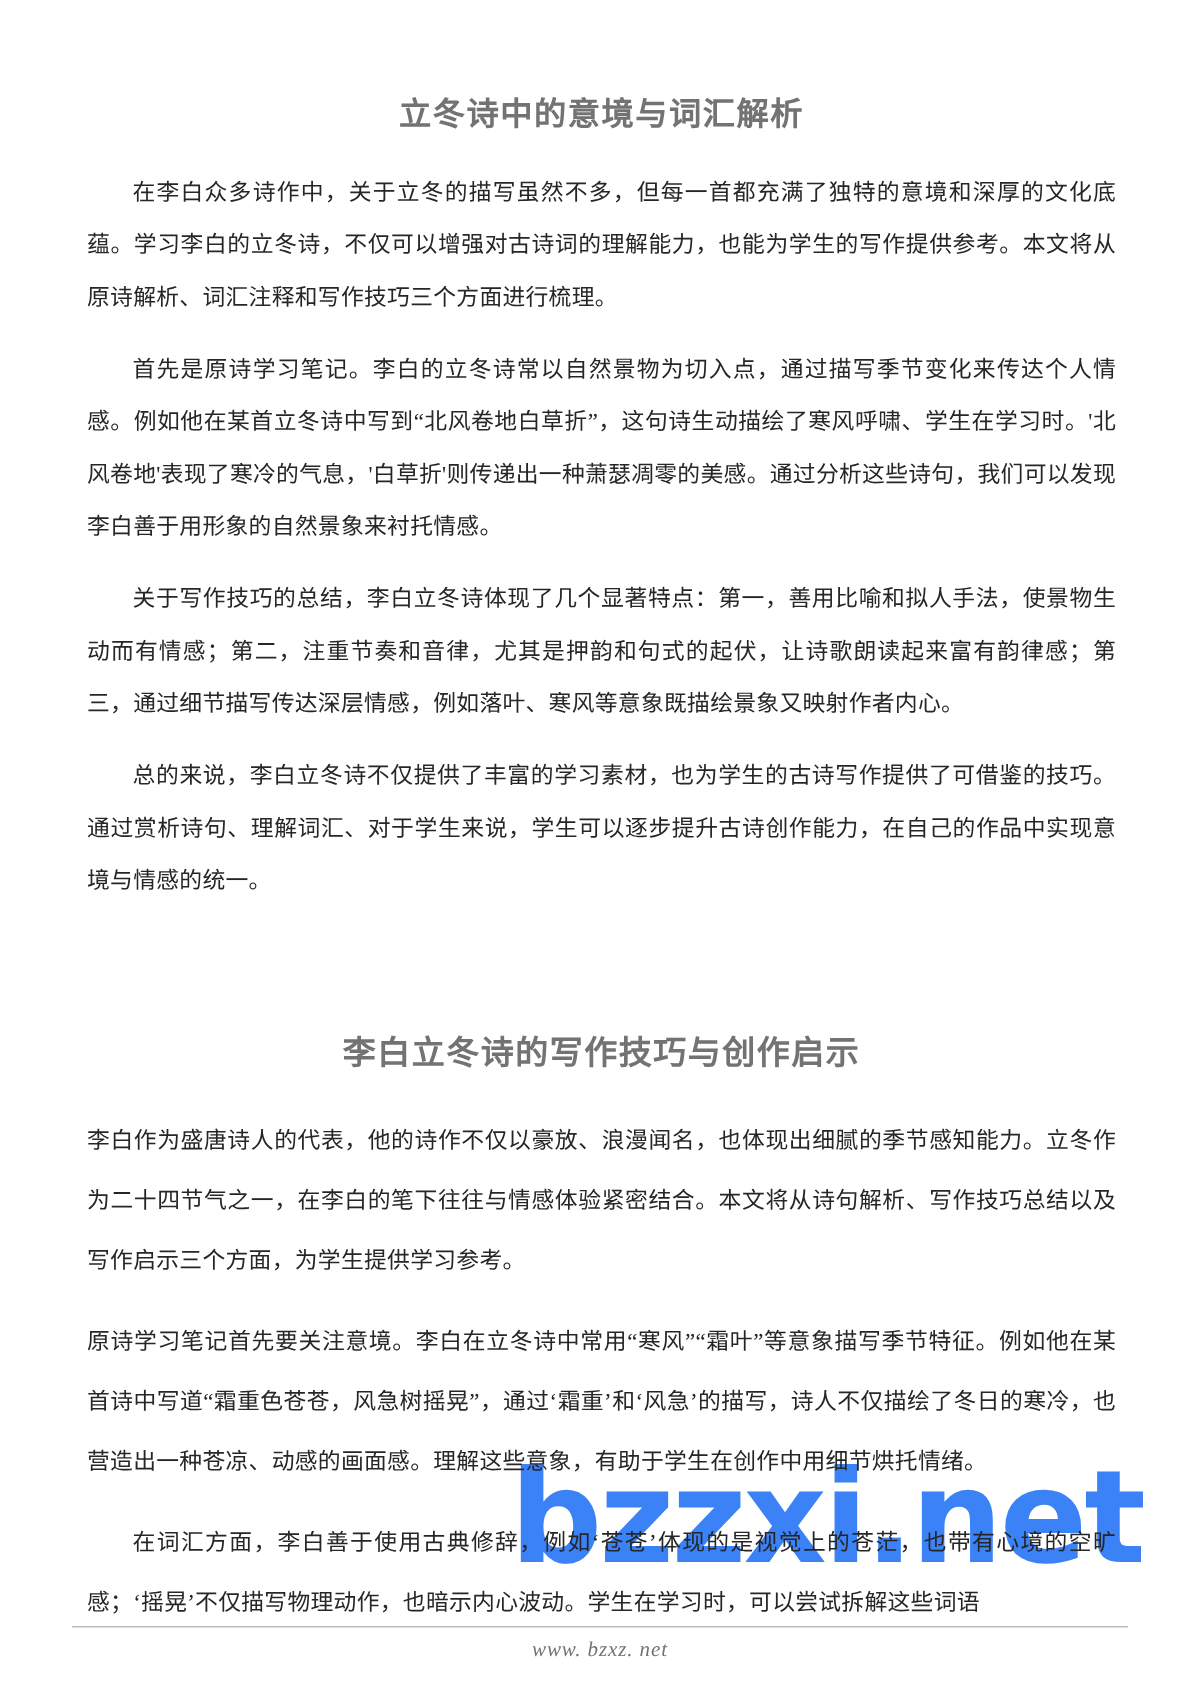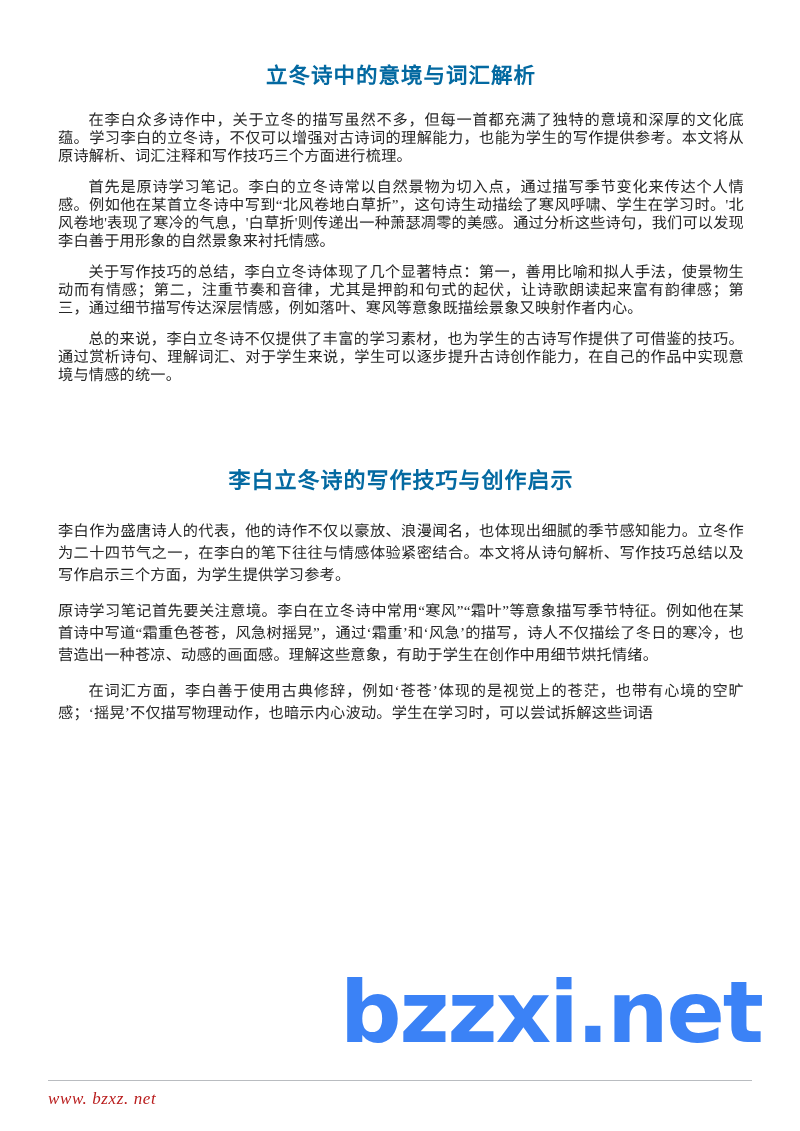--- a/index.html
+++ b/index.html
@@ -45,31 +45,31 @@
     top: 0;
     width: 686px;
     z-index: 2;
   }
 
   .doc-title {
     text-align: center;
     font-family: "DejaVu Sans", "Liberation Sans", sans-serif;
     font-weight: 700;
     font-size: 21.5px;
-    color: #0369a1;
+    color: #737373;
     letter-spacing: 1px;
     margin: 0;
     padding: 0;
   }
 
   .section-one .doc-title { padding-top: 58px; }
 
   .para {
     font-size: 15.2px;
-    line-height: 18px;
+    line-height: 35px;
     color: #262626;
     text-align: justify;
     text-justify: inter-ideograph;
     margin: 0;
     padding: 0;
     letter-spacing: 0.2px;
   }
 
   .para + .para { margin-top: 13px; }
 
@@ -79,46 +79,46 @@
   .no-indent { text-indent: 0; }
 
   
   .section-two { margin-top: 78px; }
 
   .section-two .doc-title {
     font-size: 22px;
     margin-bottom: 26px;
   }
 
-  .section-two .para { line-height: 22px; }
+  .section-two .para { line-height: 40px; }
   .section-two .para + .para { margin-top: 14px; }
 
   
   .footer {
     position: absolute;
     left: 48px;
     right: 48px;
     bottom: 22px;
     z-index: 3;
   }
 
   .footer-rule {
     width: 100%;
     height: 1px;
     background: #b9bcc0;
     margin: 0 0 8px 0;
     border: 0;
   }
 
   .footer-url {
-    text-align: left;
+    text-align: center;
     font-family: "Liberation Serif", "DejaVu Serif", serif;
     font-style: italic;
-    font-size: 17px;
-    color: #b91c1c;
+    font-size: 14px;
+    color: #737373;
     letter-spacing: 0.6px;
   }
 </style>
 </head>
 <body>
 
 <div class="page">
 
   <div class="watermark">bzzxi.net</div>
 

